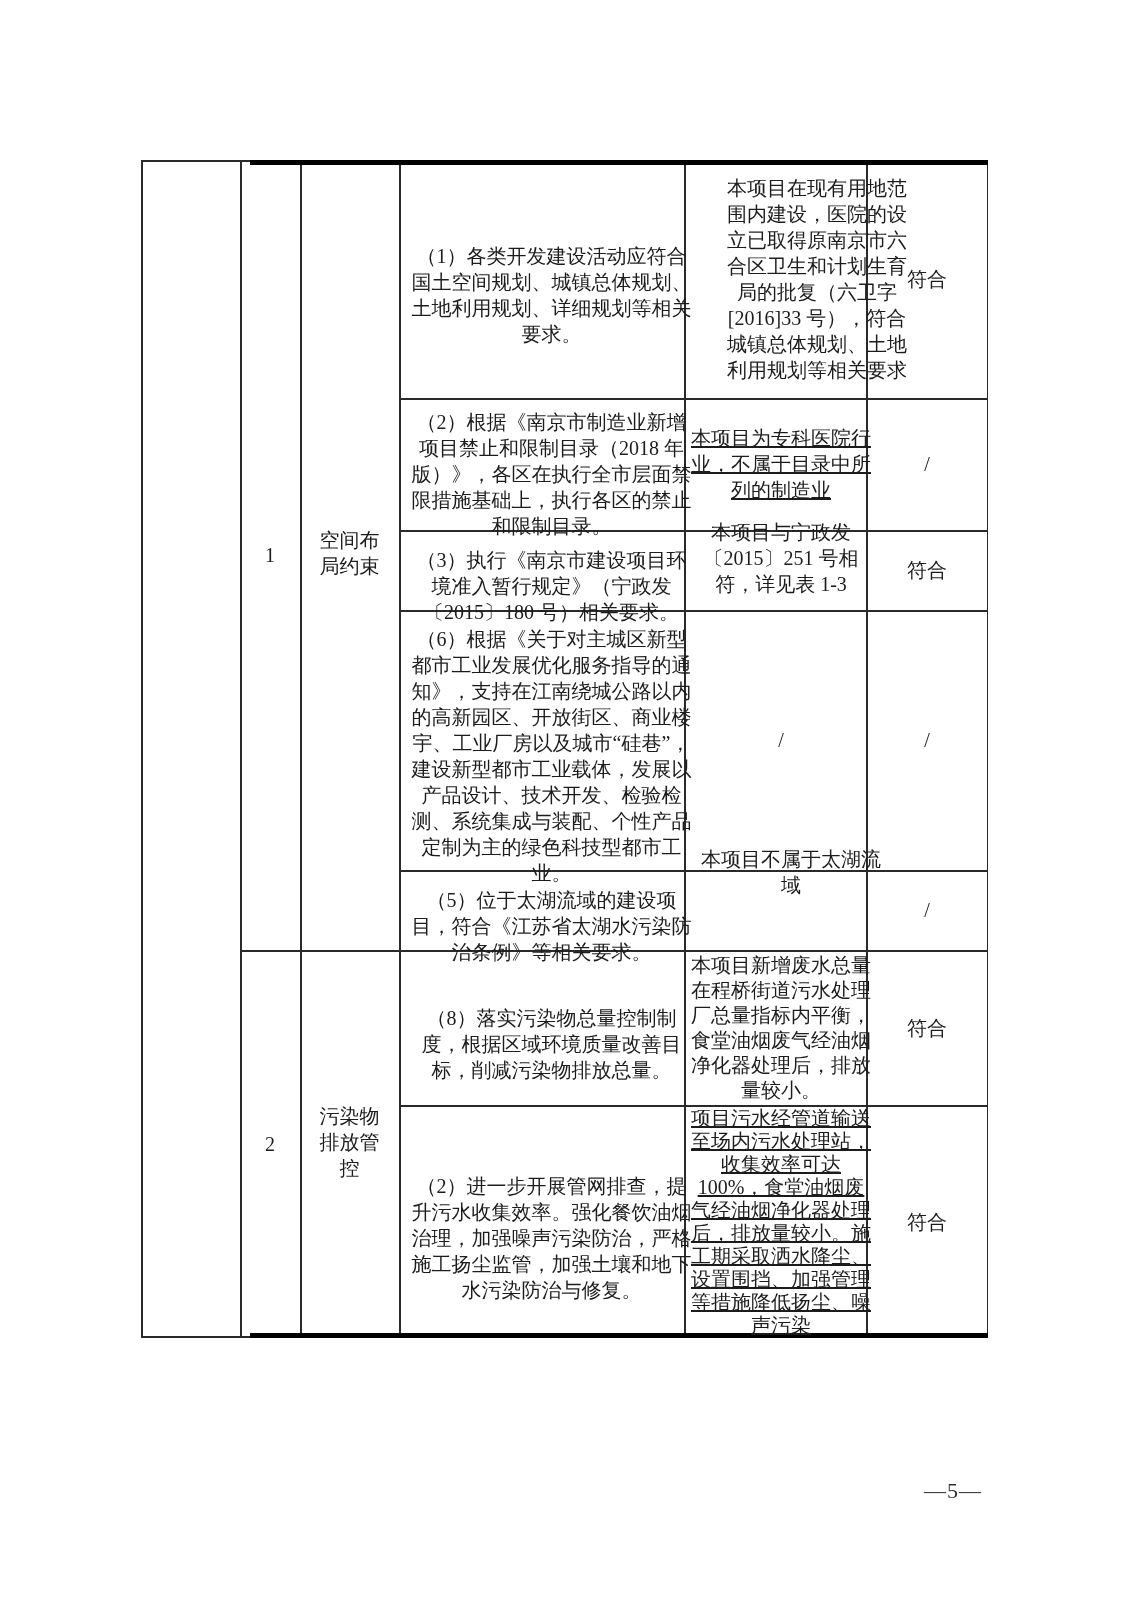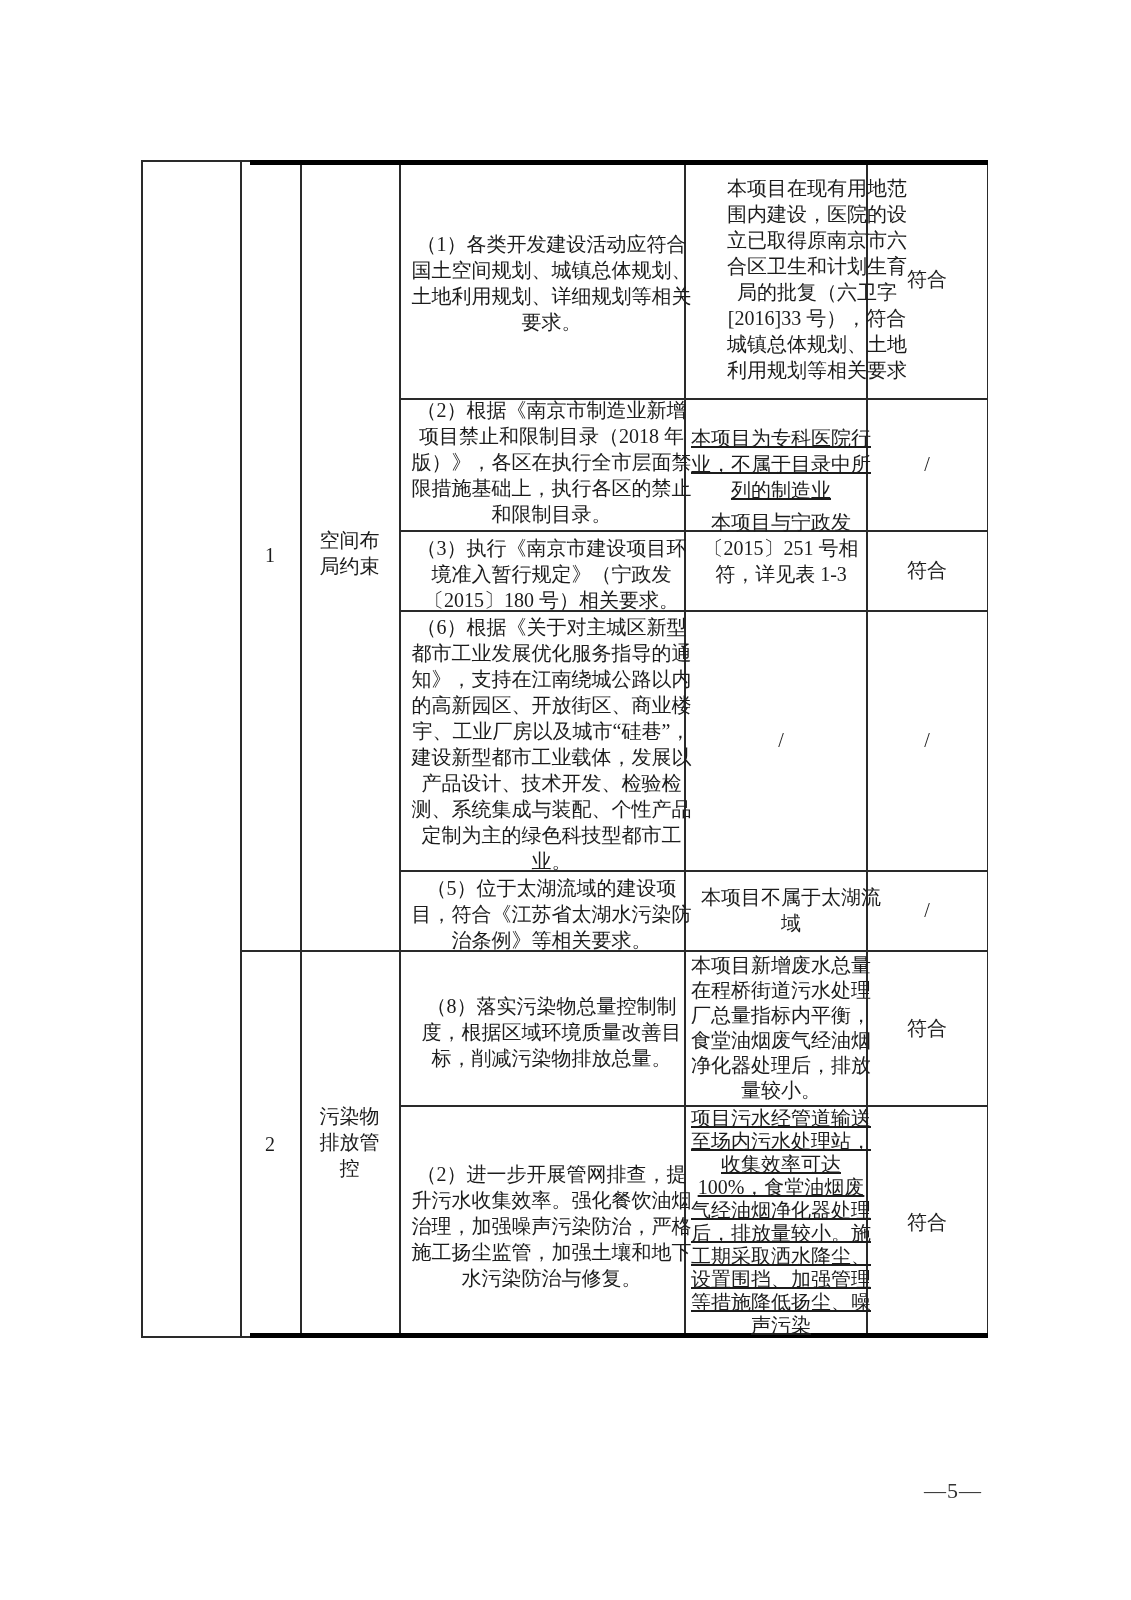--- a/index.html
+++ b/index.html
@@ -38,21 +38,21 @@
     position: absolute;
     display: flex;
     align-items: center;
     justify-content: center;
     text-align: center;
     font-size: 20px;
     line-height: 26px;
     overflow: hidden;
   }
   .cell .inner { width: 100%; }
-  .req  { padding: 4px 10px; }
+  .req  { padding: 16px 10px; }
   .sit  { padding: 0 6px; }
   .cat .inner { width: 66px; margin: 12px auto; font-family: Liberation Mono, monospace; }
   .tight { line-height: 23px; }
   .snug  { line-height: 25px; }
   #page-number {
     position: absolute;
     left: 898px;
     top: 1478px;
     width: 110px;
     text-align: center;
@@ -113,41 +113,41 @@
     <div class="cell sit" style="left:543px; top:238px; width:182px; height:132px;text-decoration:underline;">
       <div class="inner">本项目为专科医院行业，不属于目录中所列的制造业</div>
     </div>
     <div class="cell" style="left:725px; top:238px; width:122px; height:132px;">
       <div class="inner">/</div>
     </div>
 
     <div class="cell req" style="left:258px; top:370px; width:285px; height:80px;">
       <div class="inner">（3）执行《南京市建设项目环境准入暂行规定》（宁政发〔2015〕180 号）相关要求。</div>
     </div>
-    <div class="cell sit" style="left:543px; top:348px; width:182px; height:80px;">
+    <div class="cell sit" style="left:543px; top:358px; width:182px; height:80px;">
       <div class="inner">本项目与宁政发〔2015〕251 号相符，详见表 1-3</div>
     </div>
     <div class="cell" style="left:725px; top:370px; width:122px; height:80px;">
       <div class="inner">符合</div>
     </div>
 
     <div class="cell req" style="left:258px; top:450px; width:285px; height:260px;">
       <div class="inner">（6）根据《关于对主城区新型都市工业发展优化服务指导的通知》，支持在江南绕城公路以内的高新园区、开放街区、商业楼宇、工业厂房以及城市“硅巷”，建设新型都市工业载体，发展以产品设计、技术开发、检验检测、系统集成与装配、个性产品定制为主的绿色科技型都市工业。</div>
     </div>
     <div class="cell sit" style="left:543px; top:450px; width:182px; height:260px;">
       <div class="inner">/</div>
     </div>
     <div class="cell" style="left:725px; top:450px; width:122px; height:260px;">
       <div class="inner">/</div>
     </div>
 
     <div class="cell req" style="left:258px; top:710px; width:285px; height:80px;">
       <div class="inner">（5）位于太湖流域的建设项目，符合《江苏省太湖水污染防治条例》等相关要求。</div>
     </div>
-    <div class="cell sit" style="left:543px; top:710px; width:182px; height:80px;padding-left:16px;">
+    <div class="cell sit" style="left:543px; top:672px; width:182px; height:80px;padding-left:16px;">
       <div class="inner">本项目不属于太湖流域</div>
     </div>
     <div class="cell" style="left:725px; top:710px; width:122px; height:80px;">
       <div class="inner">/</div>
     </div>
 
     <div class="cell" style="left:99px; top:790px; width:60px; height:388px;">
       <div class="inner">2</div>
     </div>
     <div class="cell cat" style="left:159px; top:790px; width:99px; height:388px;">

